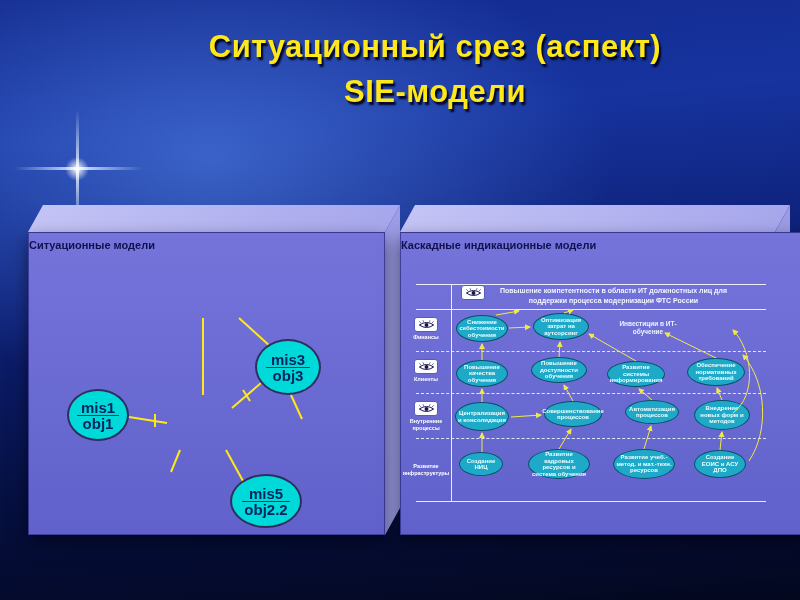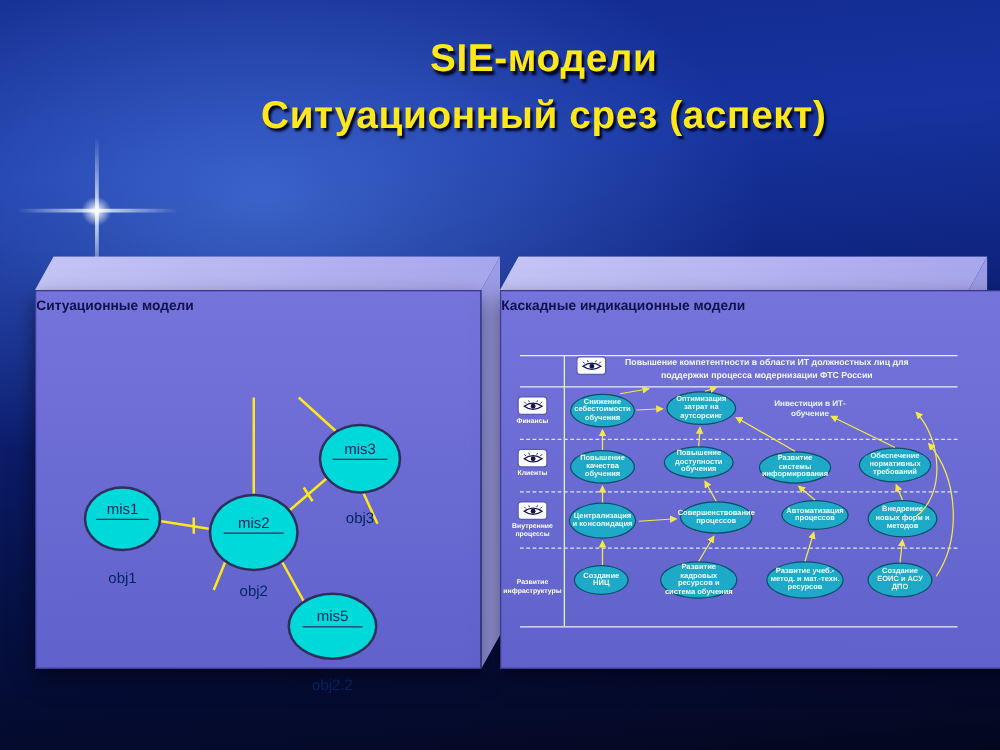--- a/index.html
+++ b/index.html
@@ -31,21 +31,21 @@
     border:1px solid rgba(28,28,110,.6);
     box-shadow:0 7px 16px rgba(0,0,15,.55);}
   .panel-header{position:absolute;top:6px;left:0;width:100%;text-align:left;
     font-size:11px;font-weight:bold;color:#11114d;}
   
   .sbox{position:absolute;background:#00d9d9;border:2px solid #2e2e5e;box-sizing:border-box;}
   .sbox-cell{height:18px;line-height:18px;text-align:center;font-size:10px;font-weight:bold;color:#00255e;}
   .sbox-cell + .sbox-cell{border-top:2px solid #2e2e5e;}
   .onode{position:absolute;background:#00d9d9;border:2px solid #2e2e5e;border-radius:50%;
     box-sizing:border-box;display:flex;flex-direction:column;align-items:center;justify-content:center;}
-  .onode-top,.onode-bot{font-size:12px;font-weight:normal;color:#00255e;line-height:11px;margin-top:39px;}
+  .onode-top,.onode-bot{font-size:15px;font-weight:bold;color:#00255e;line-height:11px;}
   .onode-sep{width:72%;border-top:1.5px solid #2e2e5e;margin:2px 0;}
   .conn{position:absolute;left:0;top:0;}
   
   .hline{position:absolute;left:15px;width:350px;height:0;border-top:1.2px solid #e9edff;}
   .dline{position:absolute;left:15px;width:350px;height:0;border-top:1px dashed #dde5ff;}
   .vline{position:absolute;left:50px;top:51px;width:0;height:217px;border-left:1.2px solid #e9edff;}
   .goal-text{position:absolute;left:95px;top:53px;width:235px;text-align:center;
     color:#f2f6ff;font-size:7px;line-height:9.5px;font-weight:bold;}
   .persp-label{position:absolute;left:1px;width:48px;text-align:center;
     font-size:5.5px;line-height:6.5px;font-weight:bold;color:#ffffff;}
@@ -60,22 +60,22 @@
 </head>
 <body>
 
 <div class="stage">
 
   <div class="beam-v"></div>
   <div class="beam-h"></div>
   <div class="star-core"></div>
 
   <div class="title">
+    <div>Ситуационный срез (аспект)</div>
     <div>SIE-модели</div>
-    <div>Ситуационный срез (аспект)</div>
   </div>
 
   <div class="slab" style="left:28px;top:205px;width:372px;height:330px;">
     <div class="slab-top" style="width:372px;clip-path:polygon(15px 0,372px 0,357px 100%,0 100%);"></div>
     <div class="slab-side" style="left:357px;clip-path:polygon(0 27px,15px 0,15px 303px,0 330px);"></div>
     <div class="slab-face" style="width:357px;height:303px;">
       <div class="panel-header">Ситуационные модели</div>
 
       <svg class="conn" width="357" height="303">
         <g stroke="#ffe81a" stroke-width="2">
@@ -89,25 +89,20 @@
           <line x1="151" y1="217" x2="142" y2="239"></line>
           <line x1="197" y1="217" x2="214" y2="248"></line>
         </g>
       </svg>
 
 
       <div class="onode" style="left:38px;top:156px;width:62px;height:52px;align-items:center;">
         <div class="onode-top">mis1</div>
         <div class="onode-sep"></div>
         <div class="onode-bot">obj1</div>
-      </div>
-      <div class="onode" style="left:138px;top:162px;width:72px;height:62px;">
-        <div class="onode-top">mis2</div>
-        <div class="onode-sep"></div>
-        <div class="onode-bot">obj2</div>
       </div>
       <div class="onode" style="left:226px;top:106px;width:66px;height:56px;">
         <div class="onode-top">mis3</div>
         <div class="onode-sep"></div>
         <div class="onode-bot">obj3</div>
       </div>
       <div class="onode" style="left:201px;top:241px;width:72px;height:54px;">
         <div class="onode-top">mis5</div>
         <div class="onode-sep"></div>
         <div class="onode-bot">obj2.2</div>

